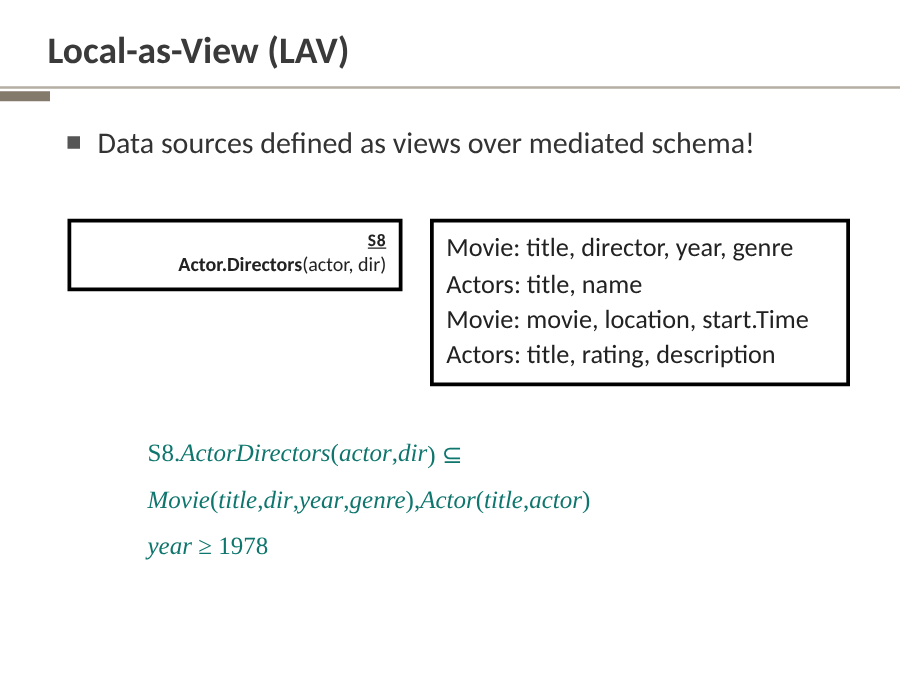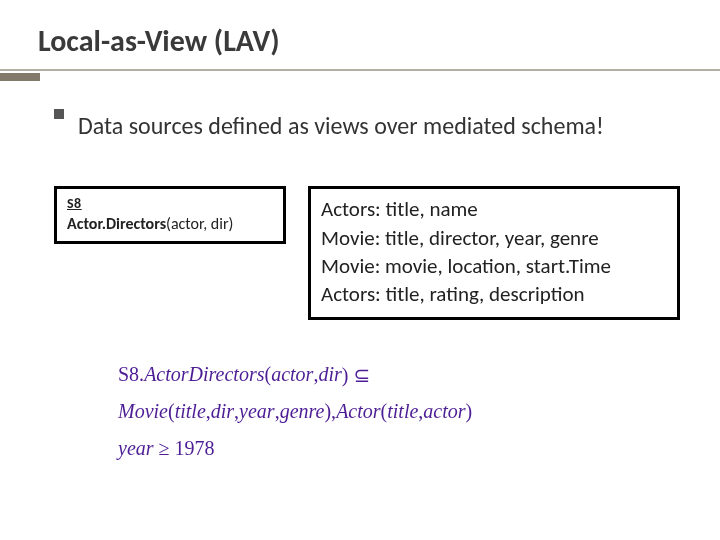--- a/index.html
+++ b/index.html
@@ -46,35 +46,35 @@
   .bullet-mark {
     width: 10px; height: 10px;
     background: #555;
     margin-top: 10px;
     flex: none;
   }
   .bullet-text {
     font-size: 24px;
     line-height: 1.35;
     color: #333;
-    margin-top: 11px;
   }
   .boxes {
     display: flex;
     gap: 22px;
     margin-top: 44px;
     align-items: flex-start;
   }
   .box {
     border: 3px solid #000;
     background: #fff;
     padding: 6px 10px 8px 10px;
   }
   .box-left {
-    width: 232px;
+    width: 268px;
+    text-align: right;
   }
   .box-right {
     flex: 1;
   }
   .s8 {
     font-size: 14px;
     font-weight: 600;
     text-decoration: underline;
     letter-spacing: 0.5px;
   }
@@ -85,21 +85,21 @@
   .src-line .bold { font-weight: 700; }
   .schema-line {
     font-size: 21px;
     line-height: 1.35;
   }
   .formula {
     margin: 36px 0 0 64px;
     font-family: Georgia, "Times New Roman", serif;
     font-size: 20px;
     line-height: 1.85;
-    color: #4c1d95;
+    color: #0f766e;
   }
   .formula .row { display: block; }
   .formula em { font-style: italic; }
   .sub { font-size: 20px; position: relative; top: 1px; }
 </style>
 </head>
 <body>
 
 <div class="title">Local-as-View (LAV)</div>
 
@@ -115,22 +115,22 @@
   </div>
 
   <div class="boxes">
     <div class="box box-left">
       <div class="s8">S8</div>
       <div class="src-line">
         <span class="bold">Actor.Directors</span><span>(actor, dir)</span>
       </div>
     </div>
     <div class="box box-right">
+      <div class="schema-line">Movie: title, director, year, genre</div>
       <div class="schema-line">Actors: title, name</div>
-      <div class="schema-line">Movie: title, director, year, genre</div>
       <div class="schema-line">Movie: movie, location, start.Time</div>
       <div class="schema-line">Actors: title, rating, description</div>
     </div>
   </div>
 
   <div class="formula">
     <span class="row">
       <span>S8.</span><em>ActorDirectors</em><span>(</span><em>actor</em><span>,</span><em>dir</em><span class="sub">) ⊆</span>
     </span>
     <span class="row">

